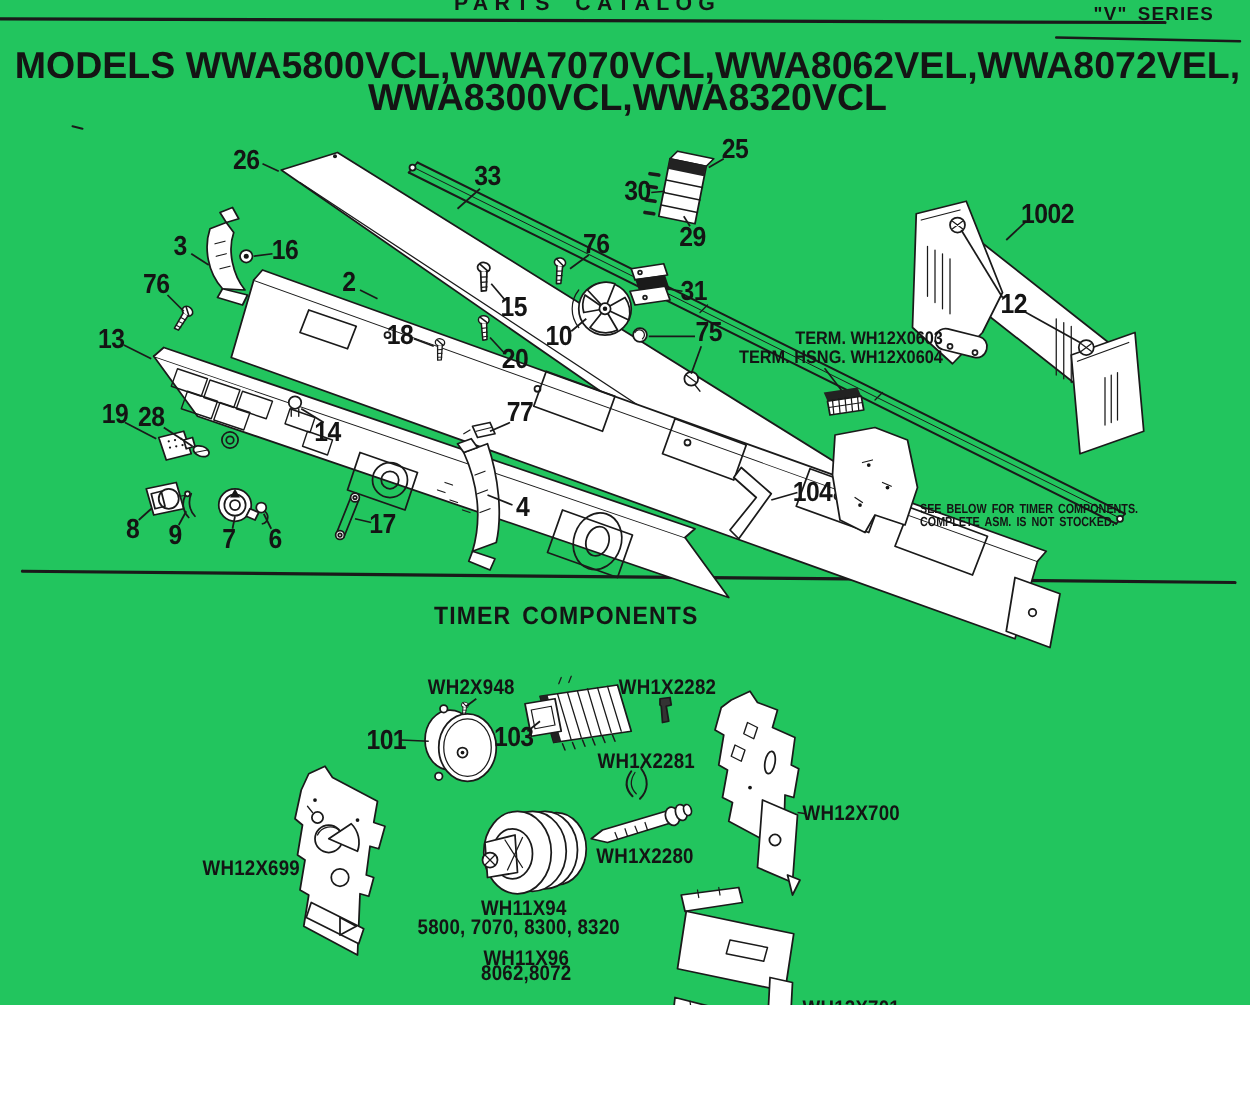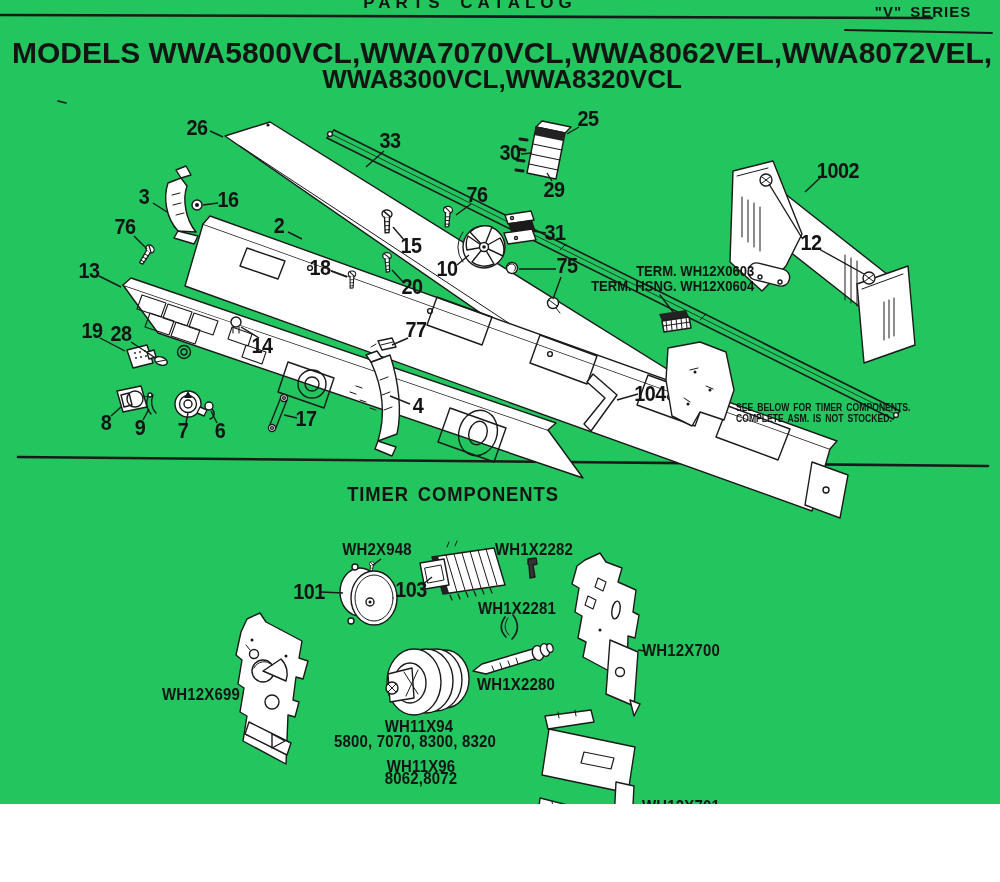--- a/index.html
+++ b/index.html
@@ -4,21 +4,21 @@
 <style>
   html,body{margin:0;padding:0;background:#ffffff;}
   .page{position:relative;width:1000px;height:804px;background:#22c55e;overflow:hidden;
         font-family:"Liberation Sans",sans-serif;color:#141414;}
   svg.layer{position:absolute;left:0;top:0;}
   .abs{position:absolute;white-space:nowrap;font-weight:bold;color:#141414;}
   .hdr-catalog{top:-7px;left:470px;transform:translate(-50%,0);font-size:17px;letter-spacing:5px;word-spacing:6px;}
   .hdr-series{top:3px;left:923px;transform:translate(-50%,0);font-size:15px;letter-spacing:1px;word-spacing:3px;}
   .sec-title{top:28px;left:498px;transform:translate(-50%,-50%);font-size:27px;letter-spacing:.5px;}
   .models1{top:53px;left:502px;transform:translate(-50%,-50%);font-size:30px;letter-spacing:0;}
-  .models2{top:79px;left:502px;transform:translate(-50%,-50%);font-size:26px;}
+  .models2{top:79px;left:502px;transform:translate(-50%,-50%);font-size:30px;}
   .term-line1{top:271px;right:246px;transform:translate(0,-50%) scaleX(.9);transform-origin:right center;font-size:14.5px;}
   .term-line2{top:286px;right:246px;transform:translate(0,-50%) scaleX(.9);transform-origin:right center;font-size:14.5px;}
   .note-line1{top:407px;left:736px;transform:translate(0,-50%) scaleX(.82);transform-origin:left center;font-size:10.5px;word-spacing:2px;}
   .note-line2{top:418px;left:736px;transform:translate(0,-50%) scaleX(.82);transform-origin:left center;font-size:10.5px;word-spacing:2px;}
   .timer-title{top:494px;left:453px;transform:translate(-50%,-50%) scaleX(.92);font-size:20px;letter-spacing:1px;word-spacing:3px;}
   .callout{position:absolute;font-weight:bold;font-size:22px;white-space:nowrap;color:#141414;
            transform:translate(-50%,-50%) scaleX(.9);letter-spacing:-.5px;}
   .part-label{position:absolute;font-weight:bold;font-size:17px;white-space:nowrap;color:#141414;
            transform:translate(-50%,-50%) scaleX(.88);letter-spacing:.2px;}
 </style>

